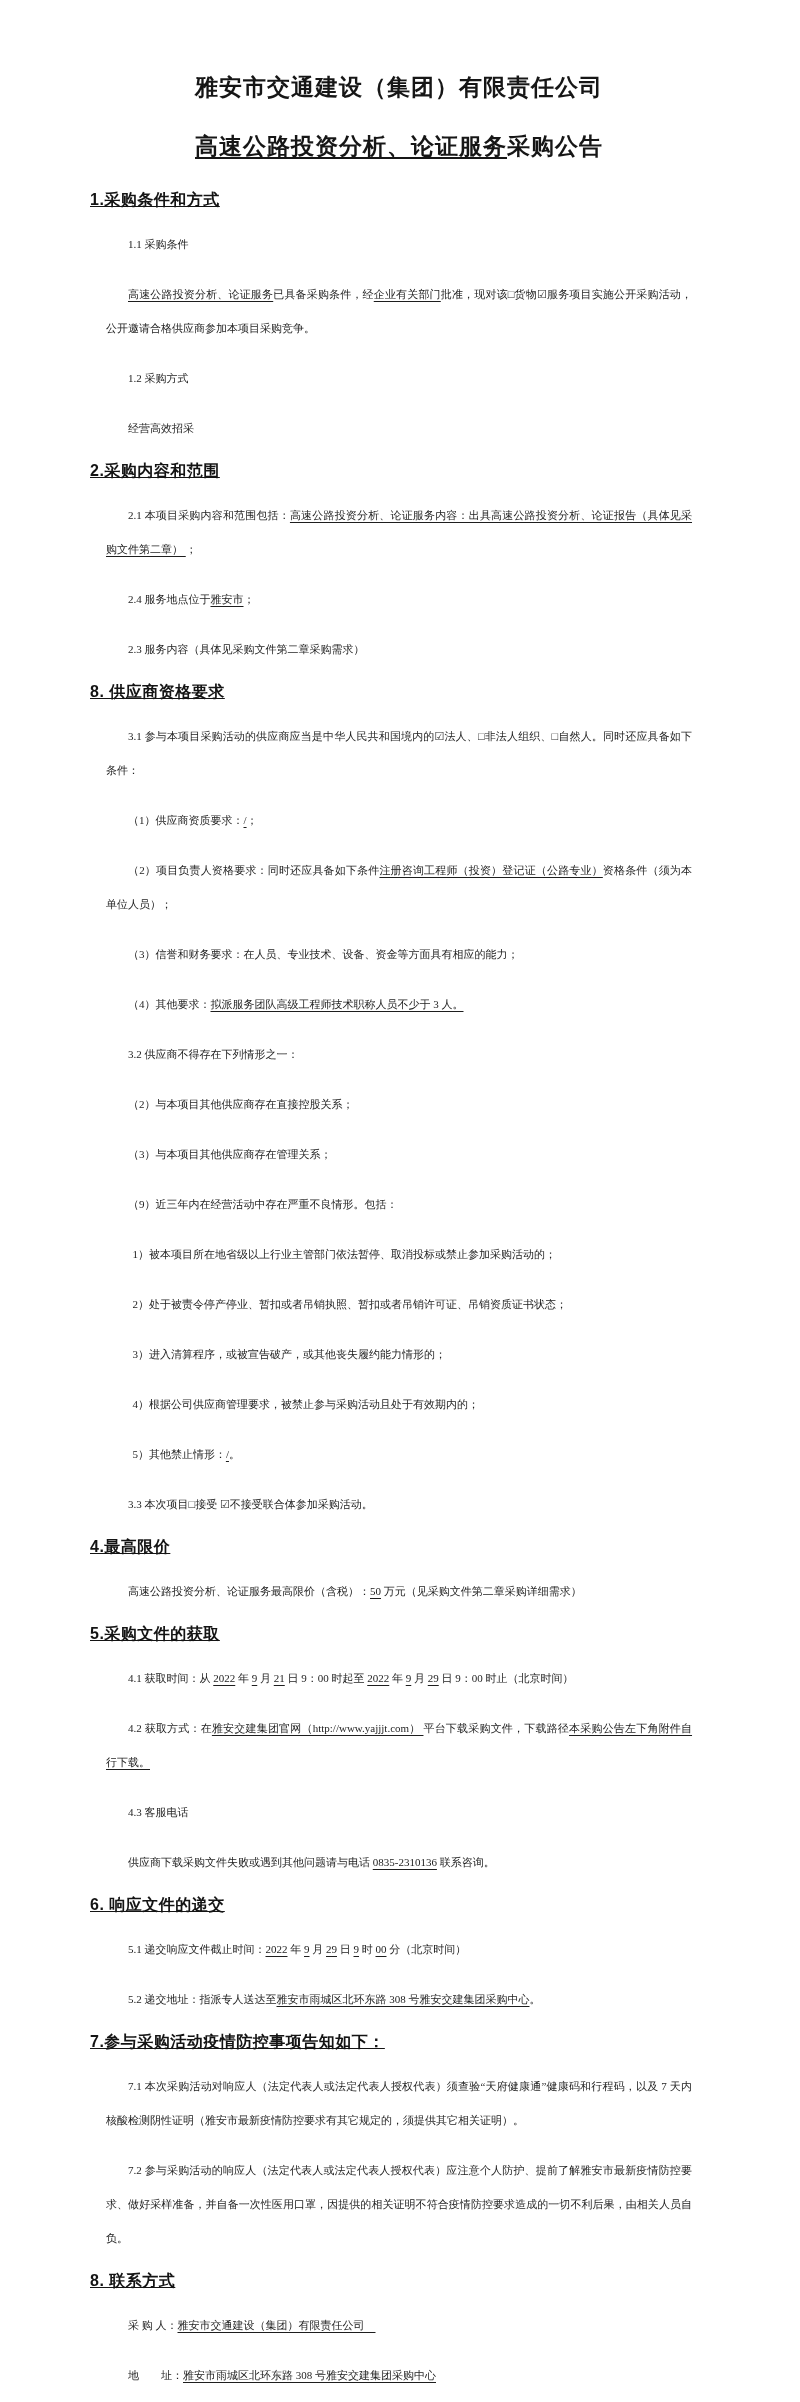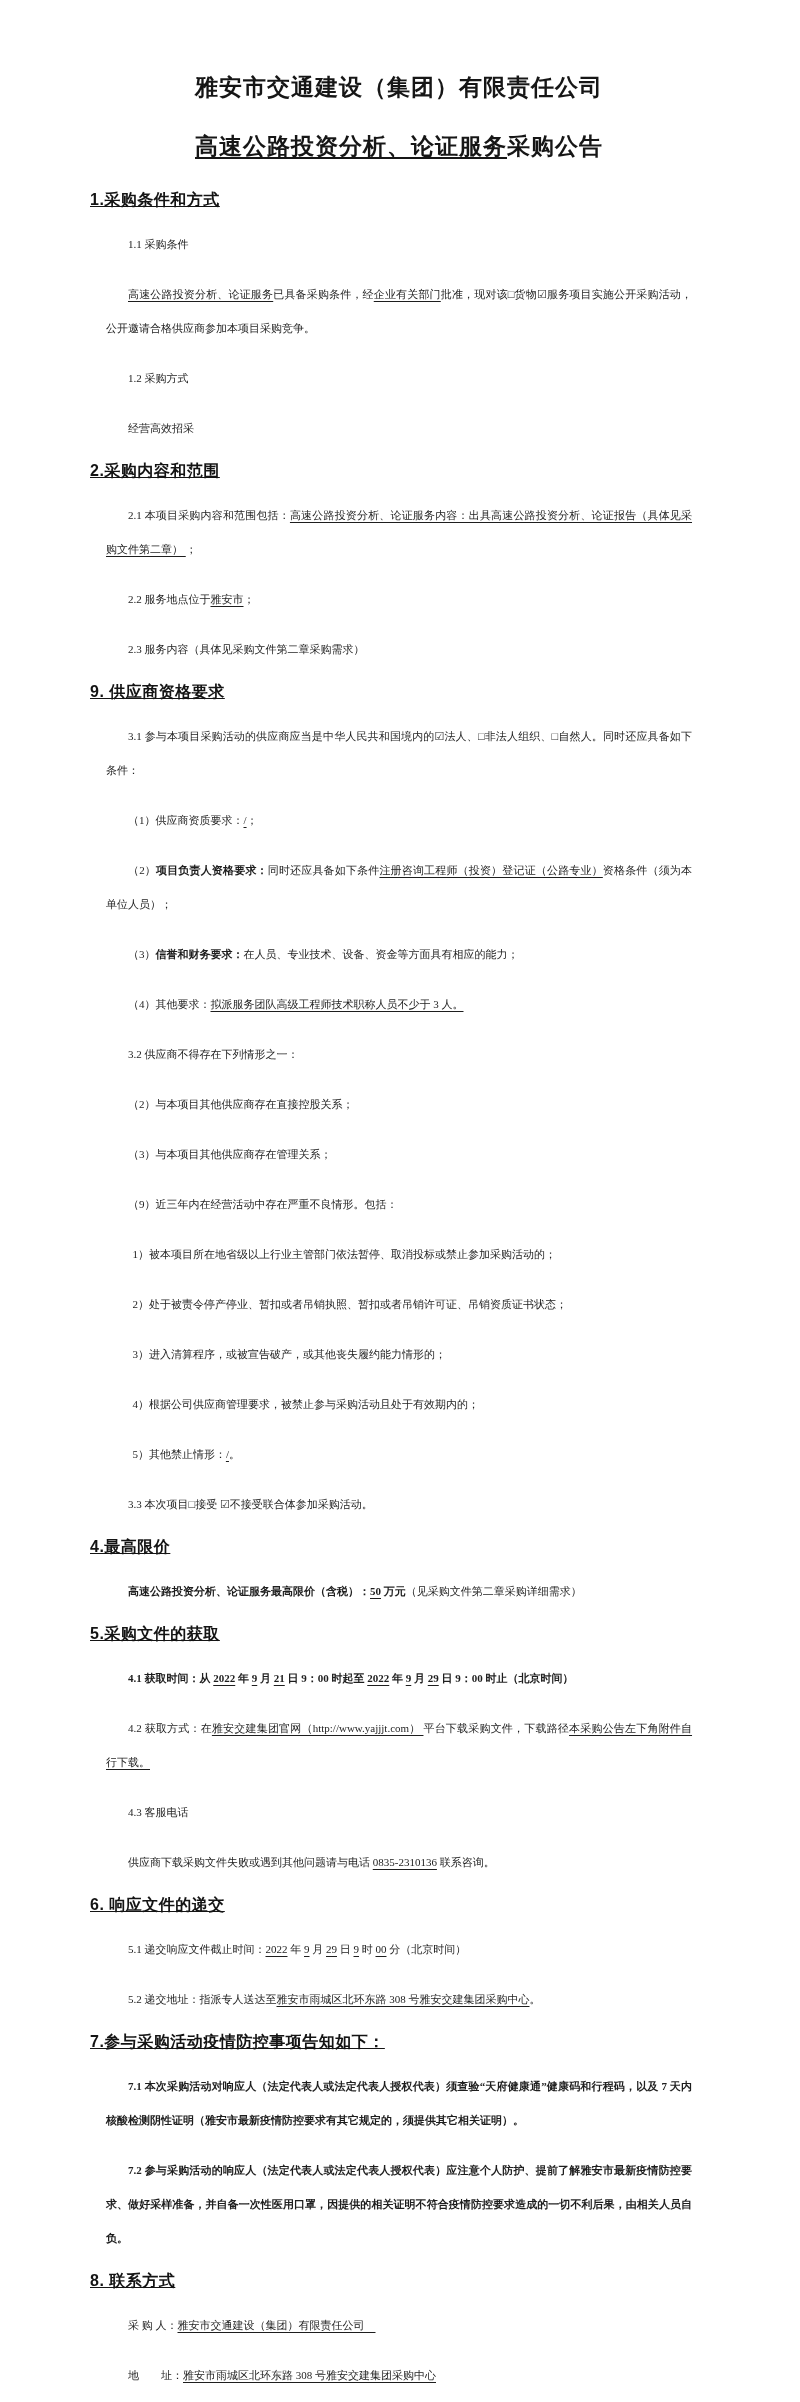--- a/index.html
+++ b/index.html
@@ -36,40 +36,40 @@
   }
   .line{
     font-size:11px;
     line-height:34px;
     margin:16px;
     text-indent:2em;
     text-align:justify;
     color:#1e1e1e;
   }
   .i3{text-indent:2.4em;}
-  .b{font-weight:700;}
+  .b{font-weight:400;}
   .u{text-decoration:underline;text-underline-offset:3px;}
 </style>
 </head>
 <body>
 
 <div class="page">
   <h1 class="t1">雅安市交通建设（集团）有限责任公司</h1>
   <h1 class="t2"><span class="u">高速公路投资分析、论证服务</span><span>采购公告</span></h1>
   <div>
       <h2 class="sec-h">1.采购条件和方式</h2>
       <p class="line"><span>1.1 采购条件</span></p>
       <p class="line"><span class="u">高速公路投资分析、论证服务</span><span>已具备采购条件，经</span><span class="u">企业有关部门</span><span>批准，现对该□货物☑服务项目实施公开采购活动，公开邀请合格供应商参加本项目采购竞争。</span></p>
       <p class="line"><span>1.2 采购方式</span></p>
       <p class="line"><span>经营高效招采</span></p>
       <h2 class="sec-h">2.采购内容和范围</h2>
       <p class="line"><span>2.1 本项目采购内容和范围包括：</span><span class="u">高速公路投资分析、论证服务内容：出具高速公路投资分析、论证报告（具体见采购文件第二章） </span><span>；</span></p>
-      <p class="line"><span>2.2 服务地点位于</span><span class="u">雅安市</span><span>；</span></p>
+      <p class="line"><span>2.4 服务地点位于</span><span class="u">雅安市</span><span>；</span></p>
       <p class="line"><span>2.3 服务内容（具体见采购文件第二章采购需求）</span></p>
-      <h2 class="sec-h">9. 供应商资格要求</h2>
+      <h2 class="sec-h">8. 供应商资格要求</h2>
       <p class="line"><span>3.1 参与本项目采购活动的供应商应当是中华人民共和国境内的☑法人、□非法人组织、□自然人。同时还应具备如下条件：</span></p>
       <p class="line"><span>（1）供应商资质要求：</span><span class="u">/</span><span>；</span></p>
       <p class="line"><span>（2）</span><span class="b">项目负责人资格要求：</span><span>同时还应具备如下条件</span><span class="u">注册咨询工程师（投资）登记证（公路专业）</span><span>资格条件（须为本单位人员）；</span></p>
       <p class="line"><span>（3）</span><span class="b">信誉和财务要求：</span><span>在人员、专业技术、设备、资金等方面具有相应的能力；</span></p>
       <p class="line"><span>（4）其他要求：</span><span class="u">拟派服务团队高级工程师技术职称人员不少于 3 人。</span></p>
       <p class="line"><span>3.2 供应商不得存在下列情形之一：</span></p>
       <p class="line"><span>（2）与本项目其他供应商存在直接控股关系；</span></p>
       <p class="line"><span>（3）与本项目其他供应商存在管理关系；</span></p>
       <p class="line"><span>（9）近三年内在经营活动中存在严重不良情形。包括：</span></p>
       <p class="line i3"><span>1）被本项目所在地省级以上行业主管部门依法暂停、取消投标或禁止参加采购活动的；</span></p>

